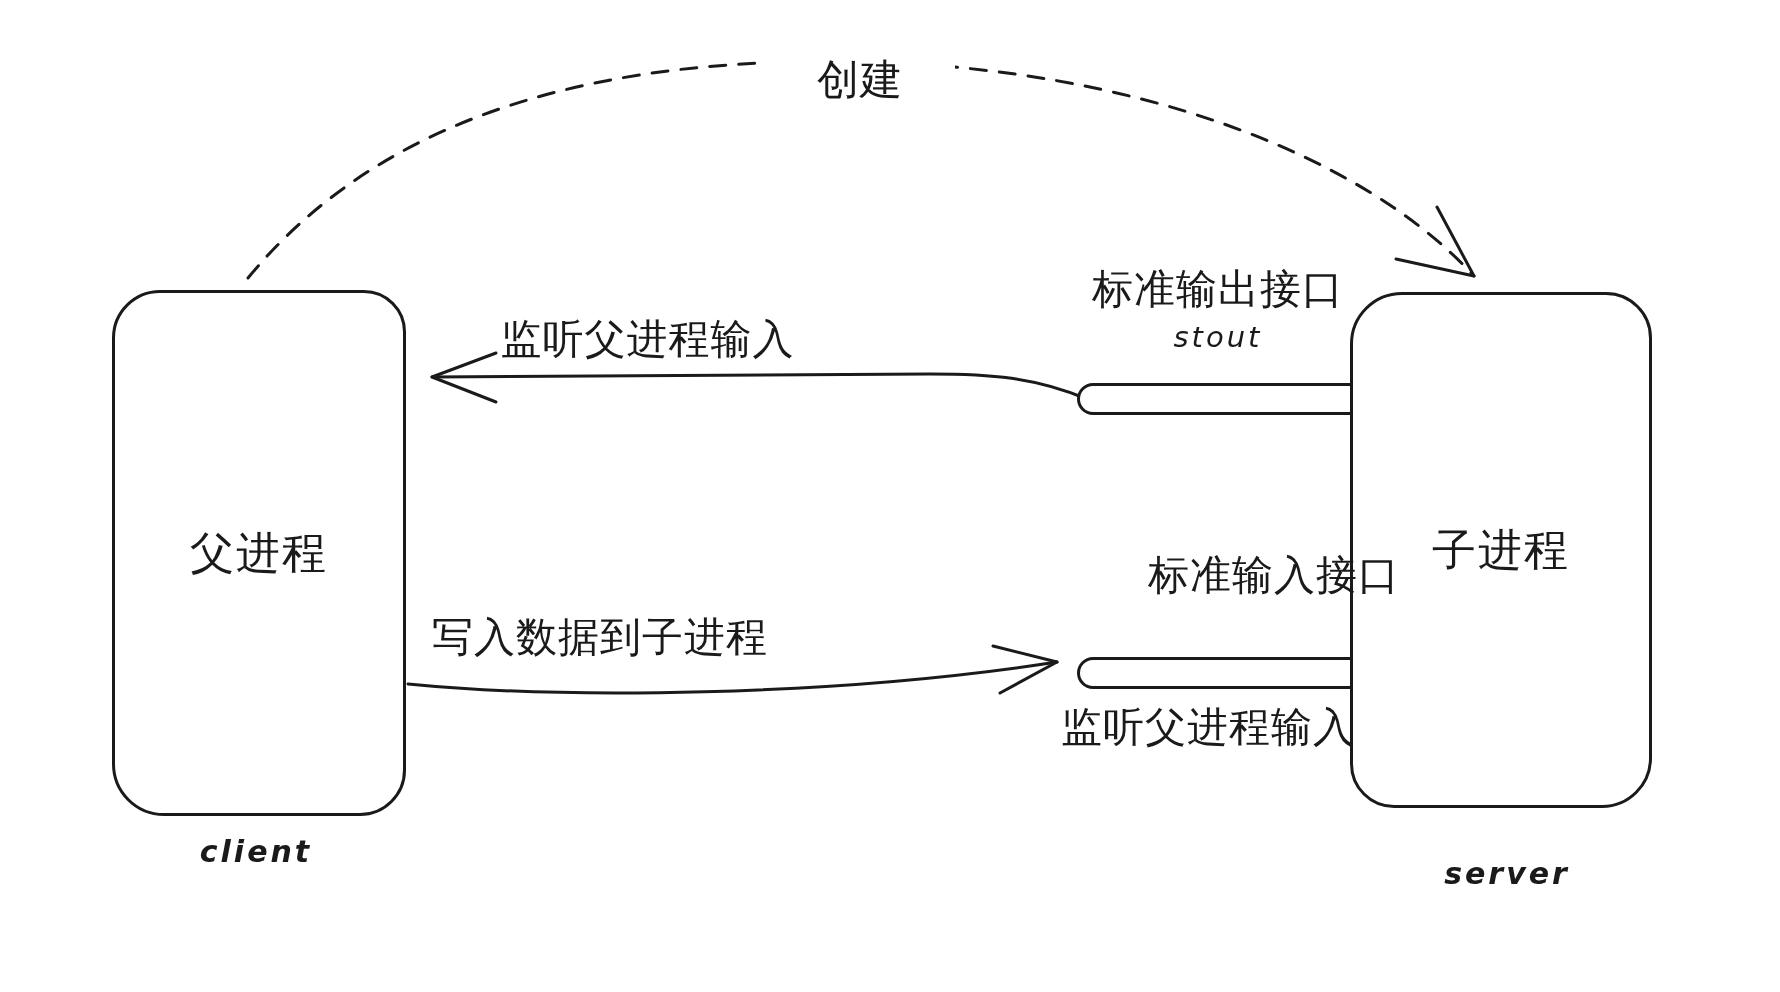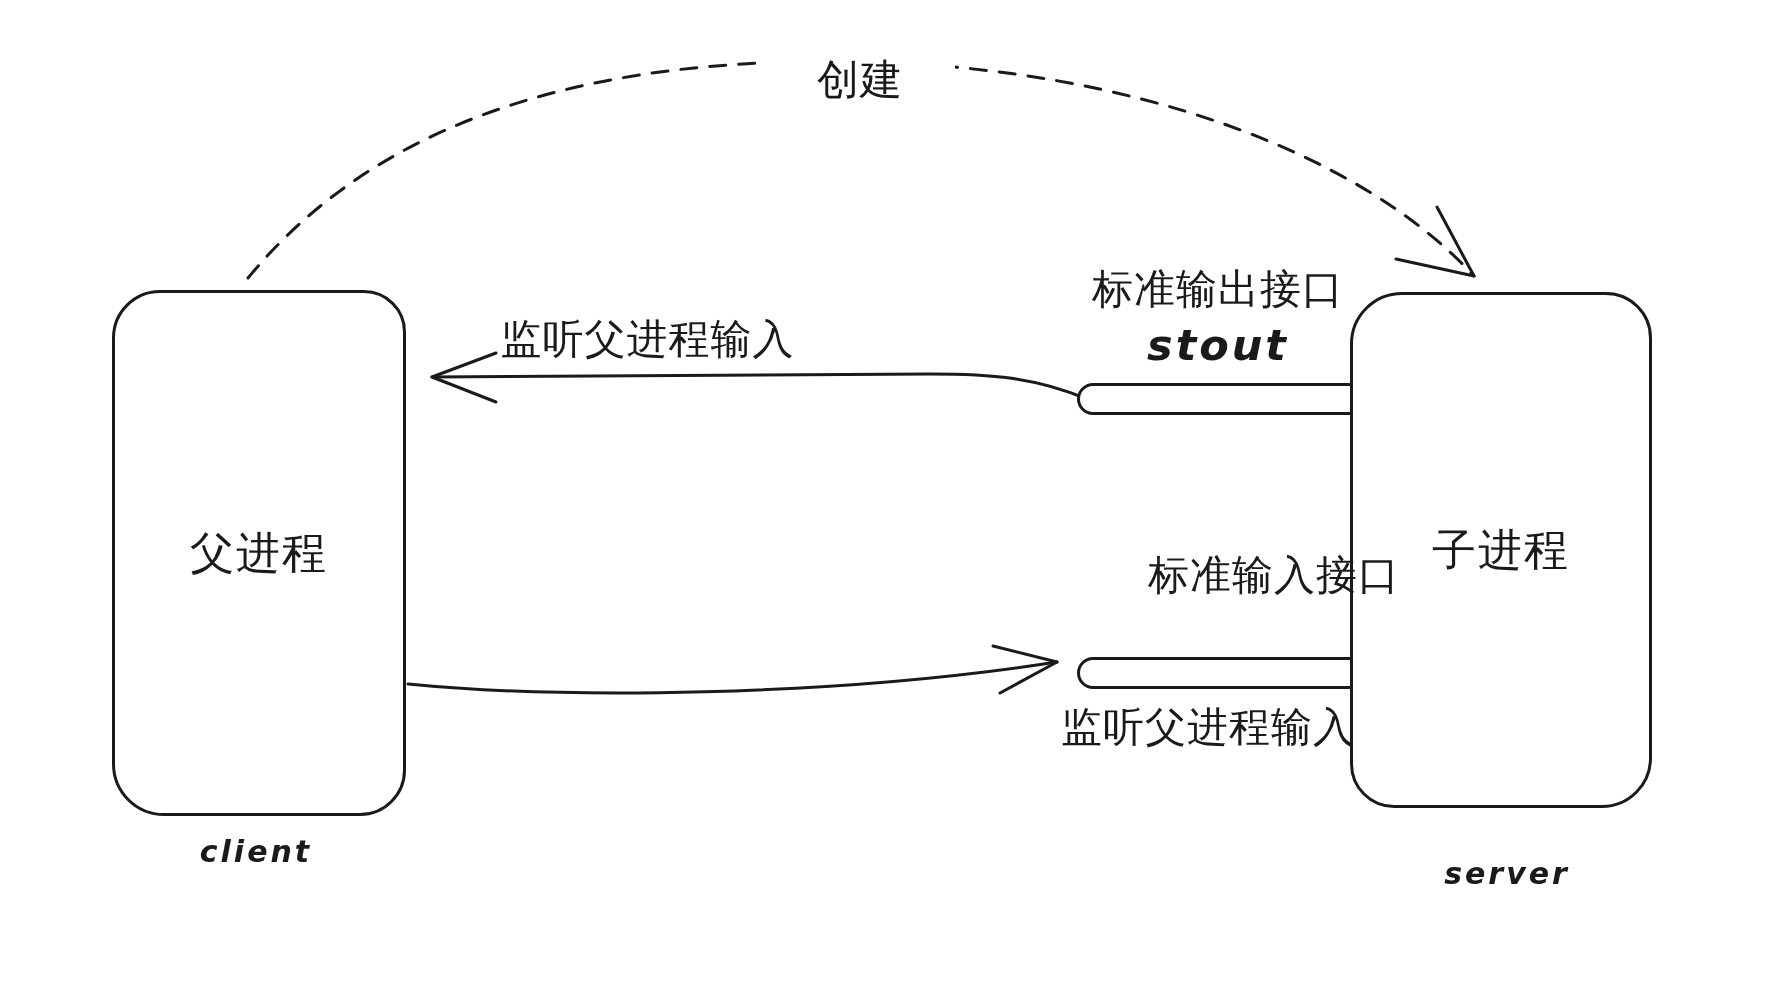--- a/index.html
+++ b/index.html
@@ -66,22 +66,22 @@
     position: absolute;
     z-index: 3;
     text-align: center;
     font-size: 41px;
     letter-spacing: 1px;
     color: #1a1a1a;
     white-space: nowrap;
   }
   .lbl.hand {
     font-style: italic;
-    font-weight: bold;
-    font-size: 43px;
+    font-weight: normal;
+    font-size: 29px;
     letter-spacing: 3px;
   }
   .lbl.caption {
     font-style: italic;
     font-weight: bold;
     font-size: 30px;
     letter-spacing: 3px;
   }
   .lbl.create {
     background: #ffffff;
@@ -128,20 +128,21 @@
   </div>
 
   <div class="lbl create pos-create">创建</div>
 
   <div class="lbl pos-listen-child">监听父进程输入</div>
 
   <div class="lbl pos-stdout-label">标准输出接口</div>
 
   <div class="lbl hand pos-stout">stout</div>
 
+  <div class="lbl pos-write-data">写入数据到子进程</div>
 
   <div class="lbl pos-stdin-label">标准输入接口</div>
 
 
   <div class="lbl pos-listen-parent">监听父进程输入</div>
 
   <div class="lbl caption pos-client">client</div>
 
   <div class="lbl caption pos-server">server</div>
 

